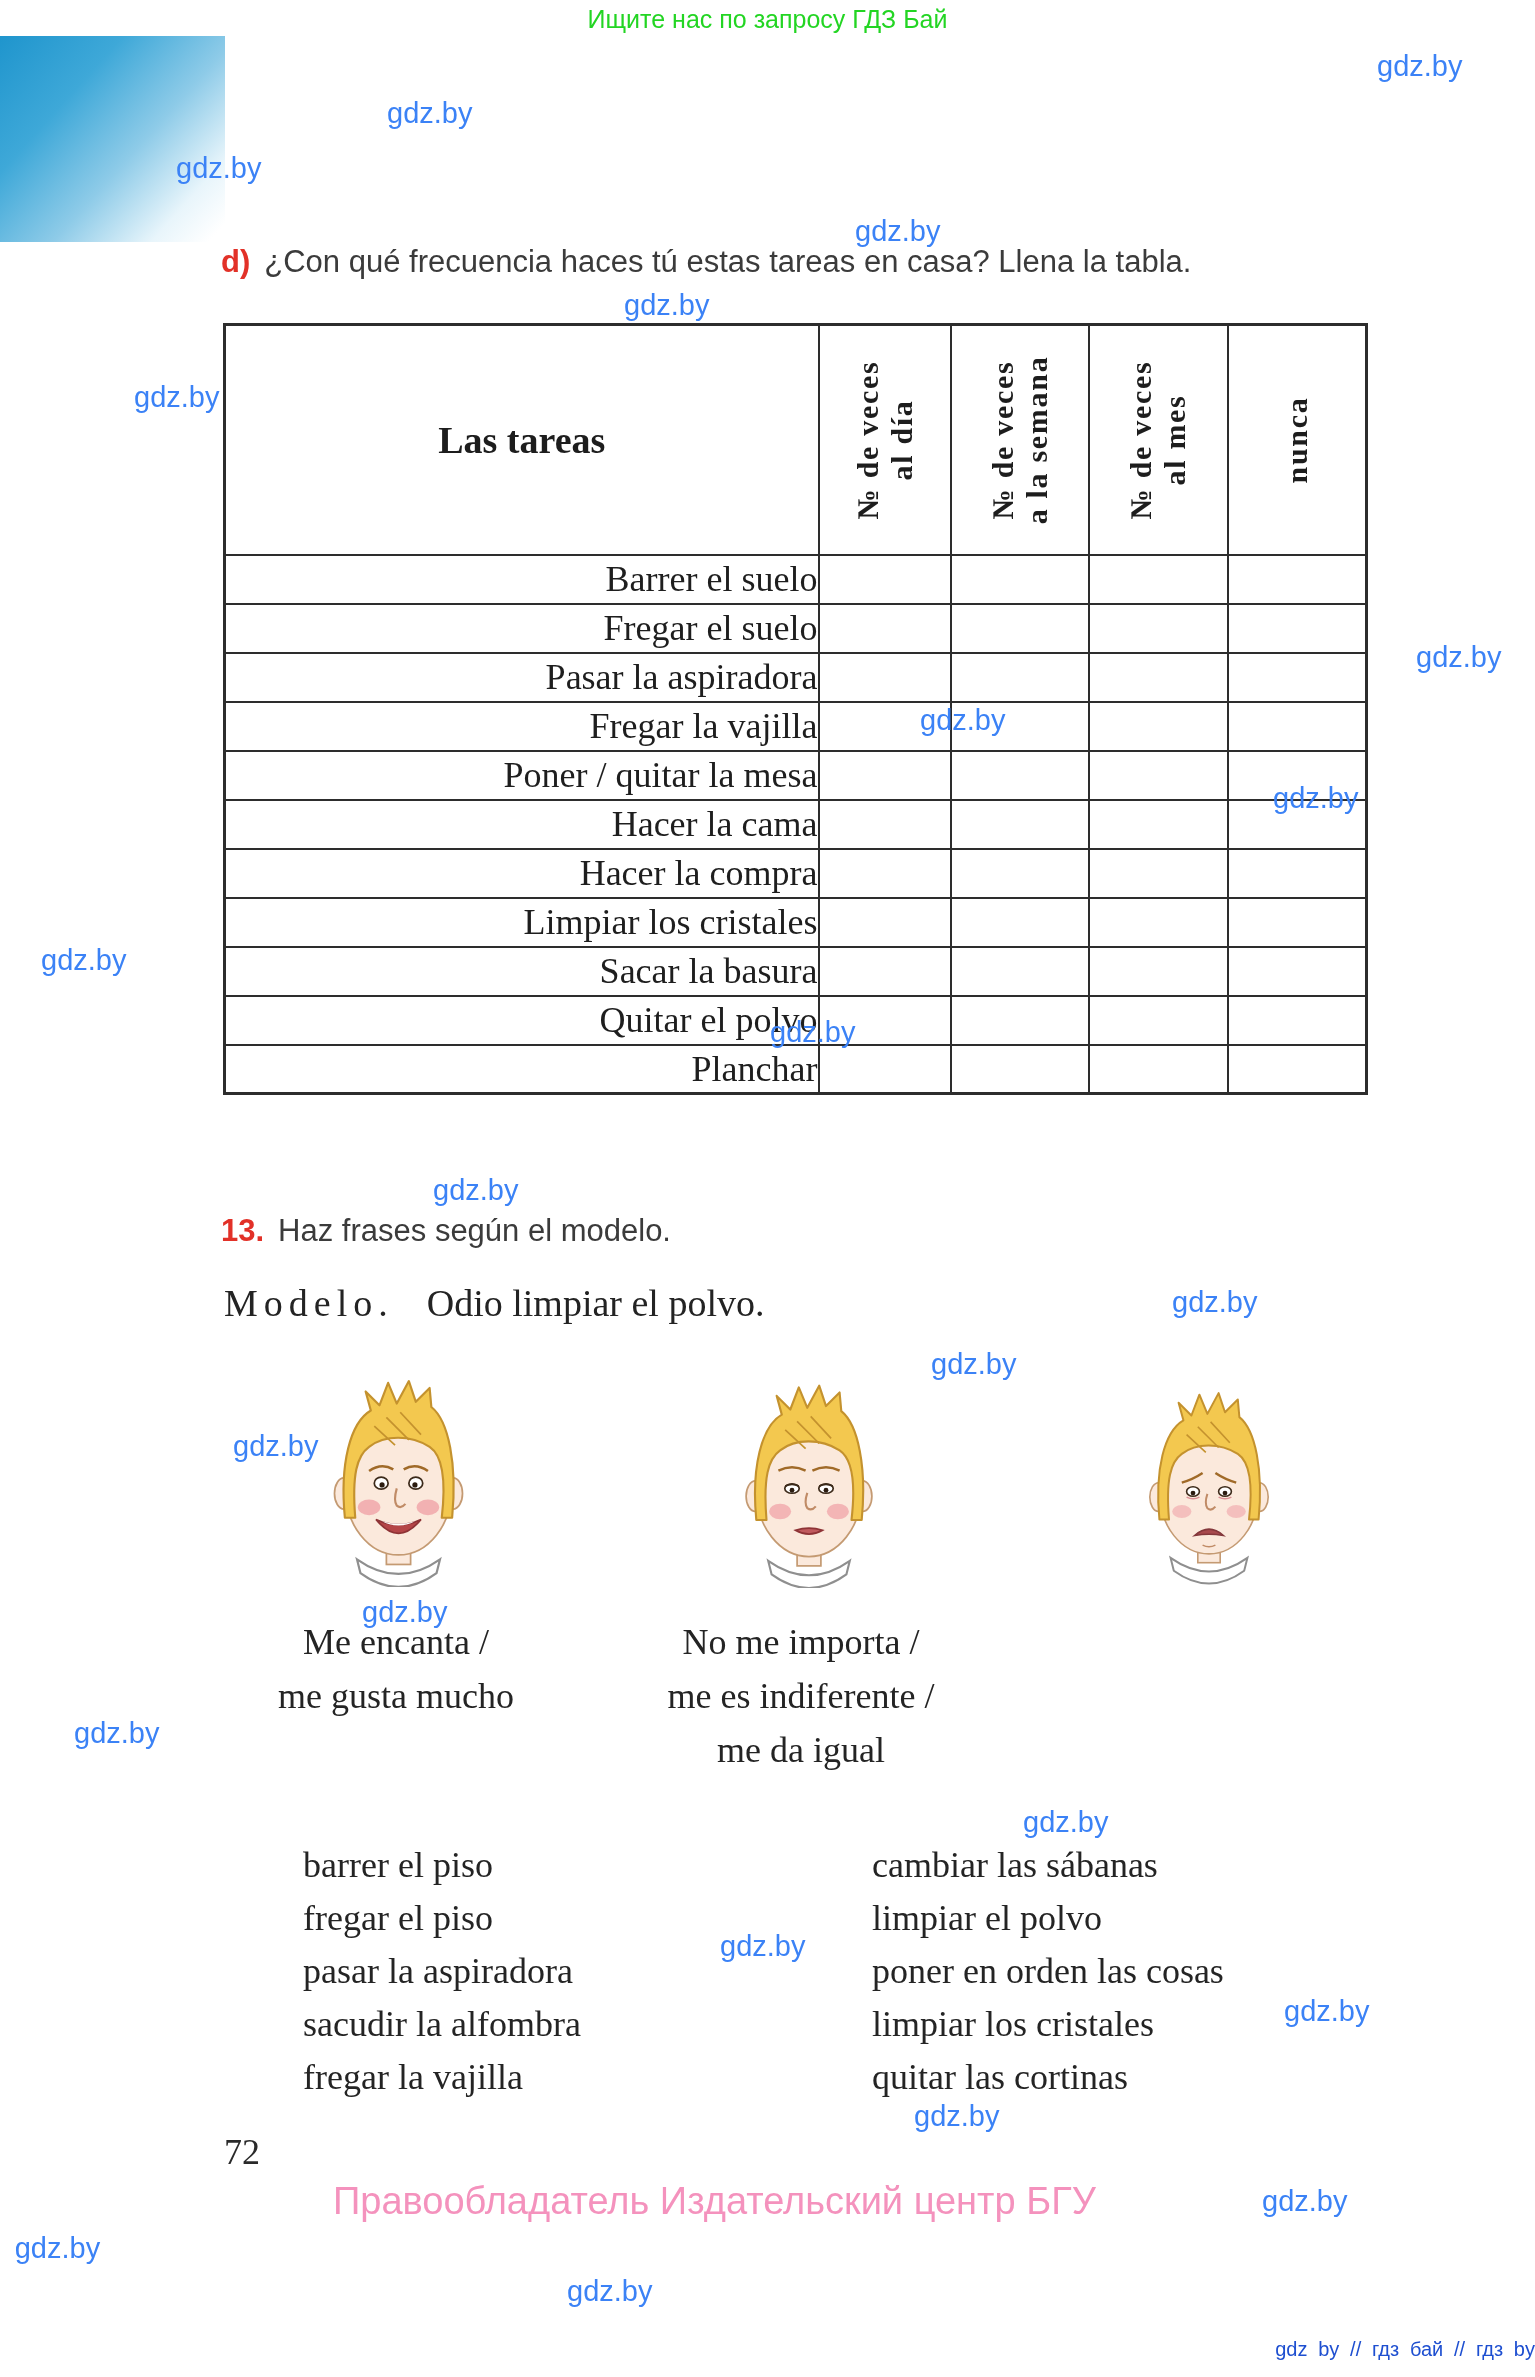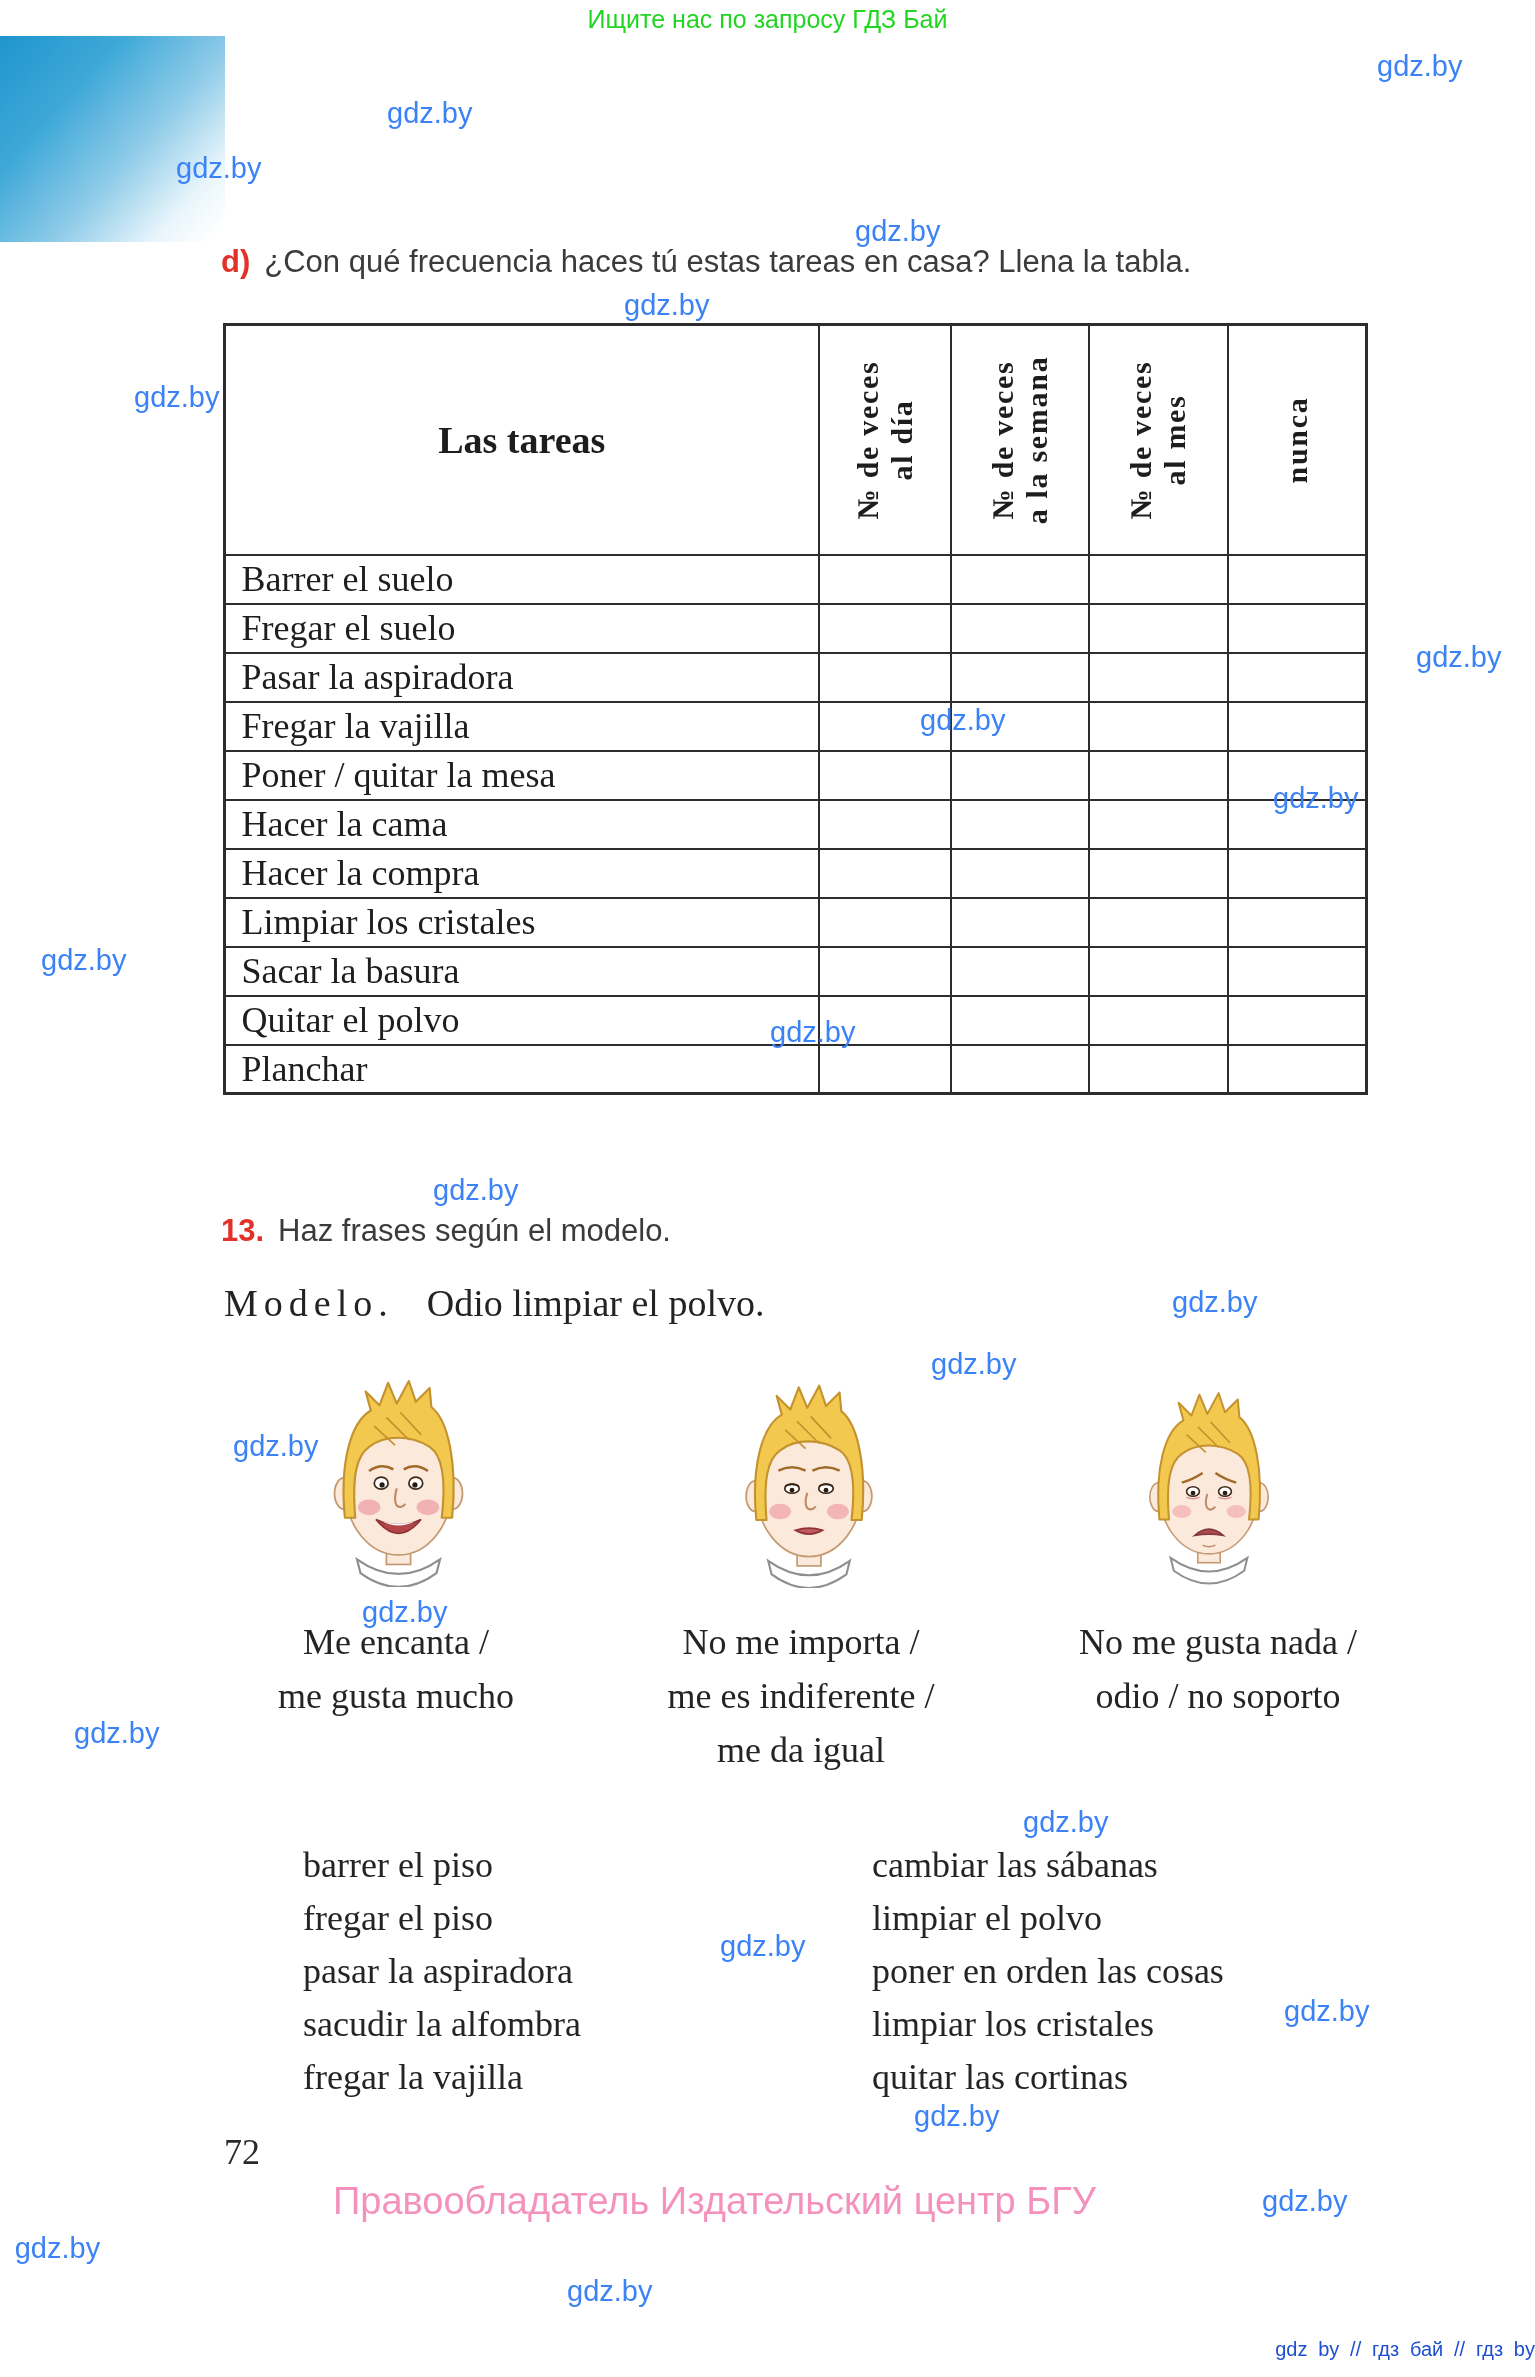--- a/index.html
+++ b/index.html
@@ -24,21 +24,21 @@
   col.c-f1{width:132px;} col.c-f2{width:138px;} col.c-f3{width:139px;} col.c-f4{width:139px;}
   tr.hdr{height:230px;padding-left:16px;}
   tr.body-row{height:49px;}
   th.first{font-family:"Liberation Serif","DejaVu Serif",serif;font-weight:bold;
            font-size:38px;color:#1d1d1d;text-align:center;vertical-align:middle;}
   th.freq{position:relative;}
   .rot{position:absolute;left:50%;top:50%;transform:translate(-50%,-50%) rotate(-90deg);
        width:224px;text-align:center;font-family:"Liberation Serif","DejaVu Serif",serif;
        font-weight:bold;font-size:30px;line-height:1.12;color:#1d1d1d;letter-spacing:1.7px;}
   td.task{font-family:"Liberation Serif","DejaVu Serif",serif;font-size:36px;color:#1e1e1e;
-          padding-left:15.6px;vertical-align:middle;white-space:nowrap;}
+          padding-left:15.6px;vertical-align:middle;white-space:nowrap;text-align:right;}
 
   .modelo{position:absolute;left:224px;top:1281px;font-family:"Liberation Serif","DejaVu Serif",serif;
           font-size:38px;color:#232323;white-space:nowrap;}
   .modelo .mw{letter-spacing:6px;margin-right:33px;}
 
   .face{position:absolute;}
   .cap{position:absolute;top:1615px;width:364px;text-align:center;
        font-family:"Liberation Serif","DejaVu Serif",serif;font-size:36px;line-height:54px;color:#242424;}
   .chores{position:absolute;top:1839px;font-family:"Liberation Serif","DejaVu Serif",serif;
           font-size:36px;line-height:53px;color:#242424;white-space:nowrap;}
@@ -280,24 +280,20 @@
 
   <div class="cap" style="left:214px">
     <div>Me encanta /</div>
     <div>me gusta mucho</div>
   </div>
   <div class="cap" style="left:619px">
     <div>No me importa /</div>
     <div>me es indiferente /</div>
     <div>me da igual</div>
   </div>
-  <div class="cap" style="left:1036px">
-    <div>No me gusta nada /</div>
-    <div>odio / no soporto</div>
-  </div>
 
   <div class="chores" style="left:303px">
     <div>barrer el piso</div>
     <div>fregar el piso</div>
     <div>pasar la aspiradora</div>
     <div>sacudir la alfombra</div>
     <div>fregar la vajilla</div>
   </div>
   <div class="chores" style="left:872px">
     <div>cambiar las sábanas</div>

